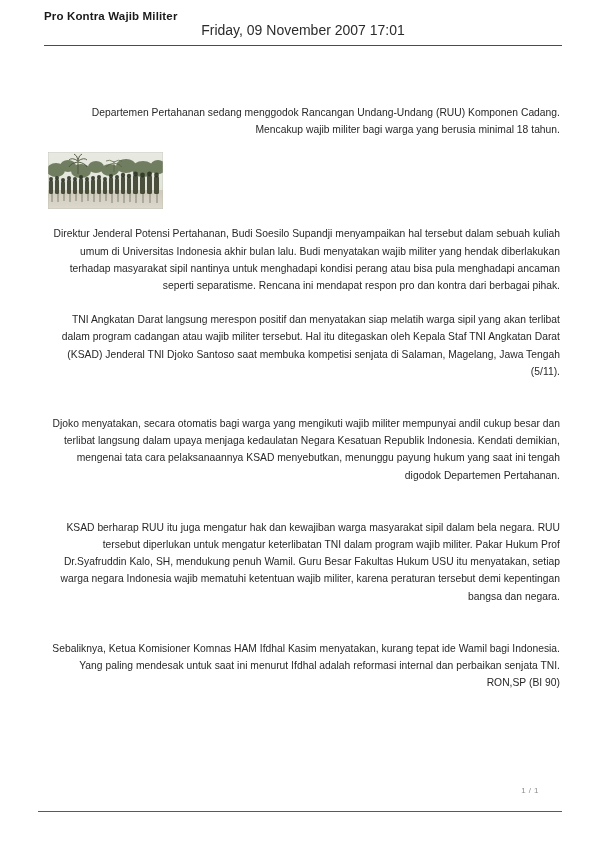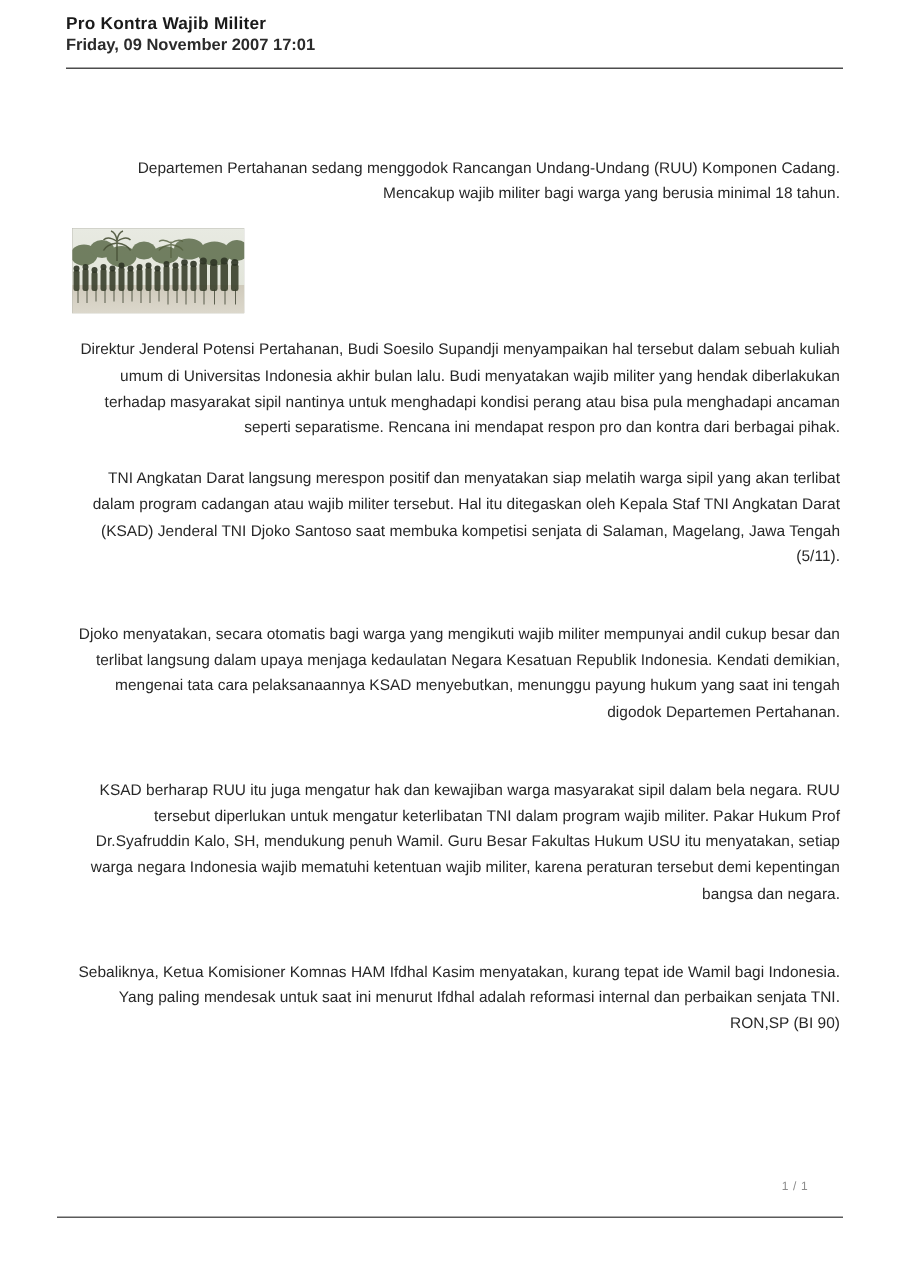--- a/index.html
+++ b/index.html
@@ -33,26 +33,27 @@
   }
   .doc-title {
     font-size: 11.5px;
     font-weight: bold;
     letter-spacing: 0.15px;
     color: #1a1a1a;
     line-height: 14px;
     white-space: nowrap;
   }
   .doc-date {
-    font-size: 11px;
-    font-weight: bold;
+    font-size: 14px;
+    font-weight: normal;
     color: #2b2b2b;
     line-height: 13px;
     margin-top: 1px;
     white-space: nowrap;
+    text-align: center;
   }
   .header-rule {
     position: absolute;
     left: 44px;
     top: 45px;
     width: 518px;
     height: 0;
     border-top: 1.2px solid #4c4c4c;
   }
 

